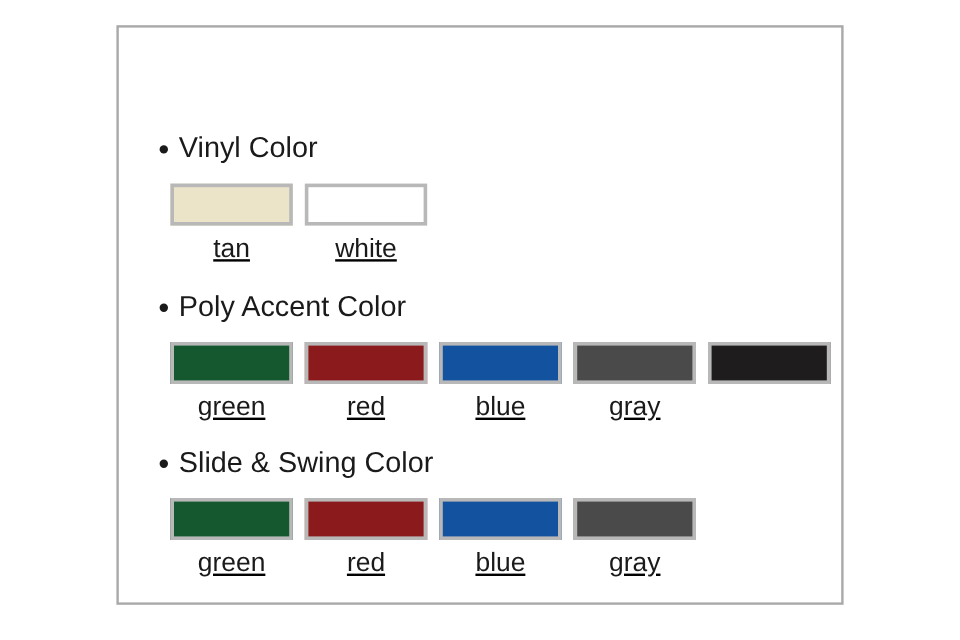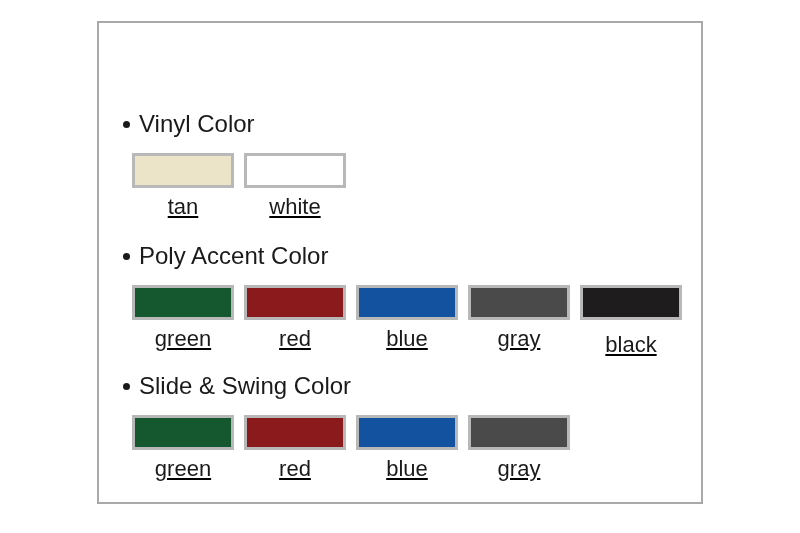--- a/index.html
+++ b/index.html
@@ -35,21 +35,21 @@
     font-weight: bold;
     font-style: italic;
     color: #a42029;
     letter-spacing: -0.5px;
     white-space: nowrap;
     line-height: 1.2;
   }
 
   .section {
     position: absolute;
-    left: 6px;
+    left: 16px;
     width: 100%;
   }
   #section-vinyl  { top: 86px; }
   #section-poly   { top: 218px; }
   #section-slide  { top: 348px; }
 
   .section-heading {
     position: relative;
     height: 30px;
     margin-left: 18px;
@@ -145,21 +145,20 @@
         <div class="swatch-cell" style="left: 224px;">
           <div class="swatch-chip" style="background: rgb(18, 82, 158); border-color: rgb(184, 184, 184);"></div>
           <div class="swatch-label">blue</div>
         </div>
         <div class="swatch-cell" style="left: 336px;">
           <div class="swatch-chip" style="background: rgb(74, 74, 74); border-color: rgb(184, 184, 184);"></div>
           <div class="swatch-label">gray</div>
         </div>
         <div class="swatch-cell" style="left: 448px;">
           <div class="swatch-chip" style="background: rgb(30, 28, 28); border-color: rgb(184, 184, 184);"></div>
-          <div class="swatch-label label-drop">black</div>
         </div>
       </div>
   </div>
 
   <div class="section" id="section-slide">
     <div class="section-heading">
       <span class="bullet-icon"></span>
       <span class="section-heading-label">Slide &amp; Swing Color</span>
     </div>
     <div class="swatch-row">

